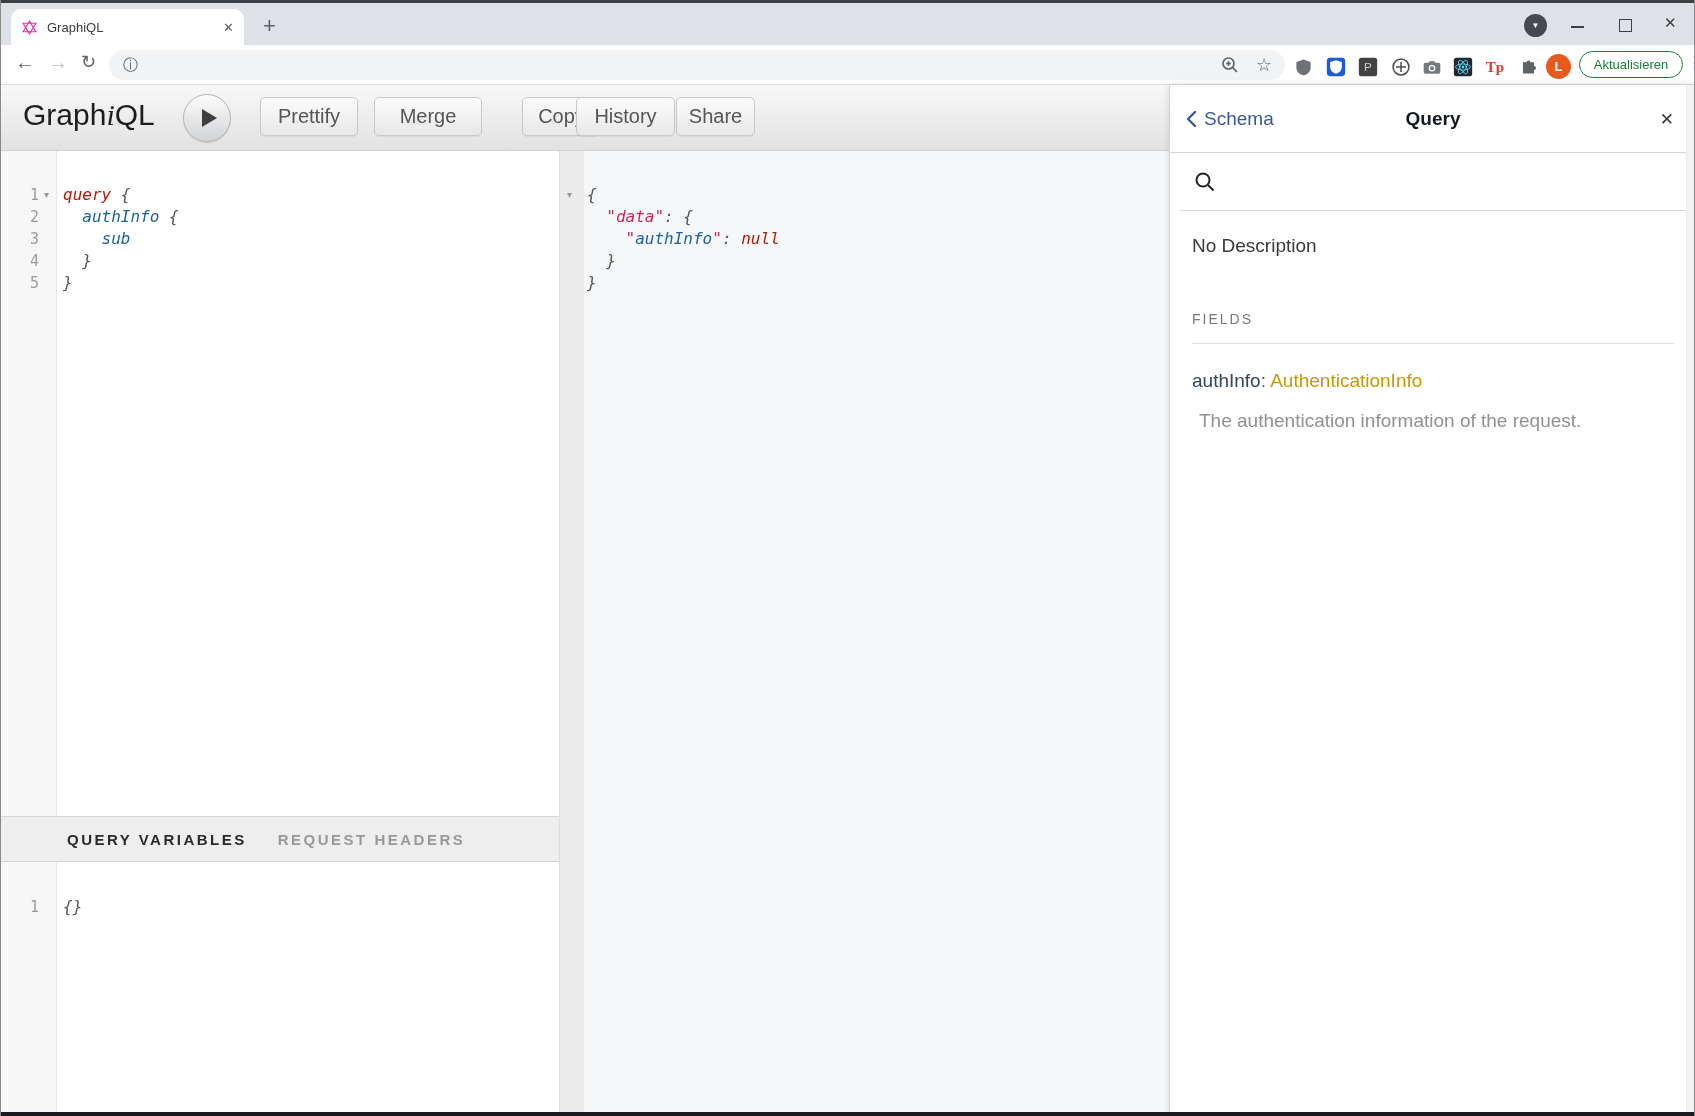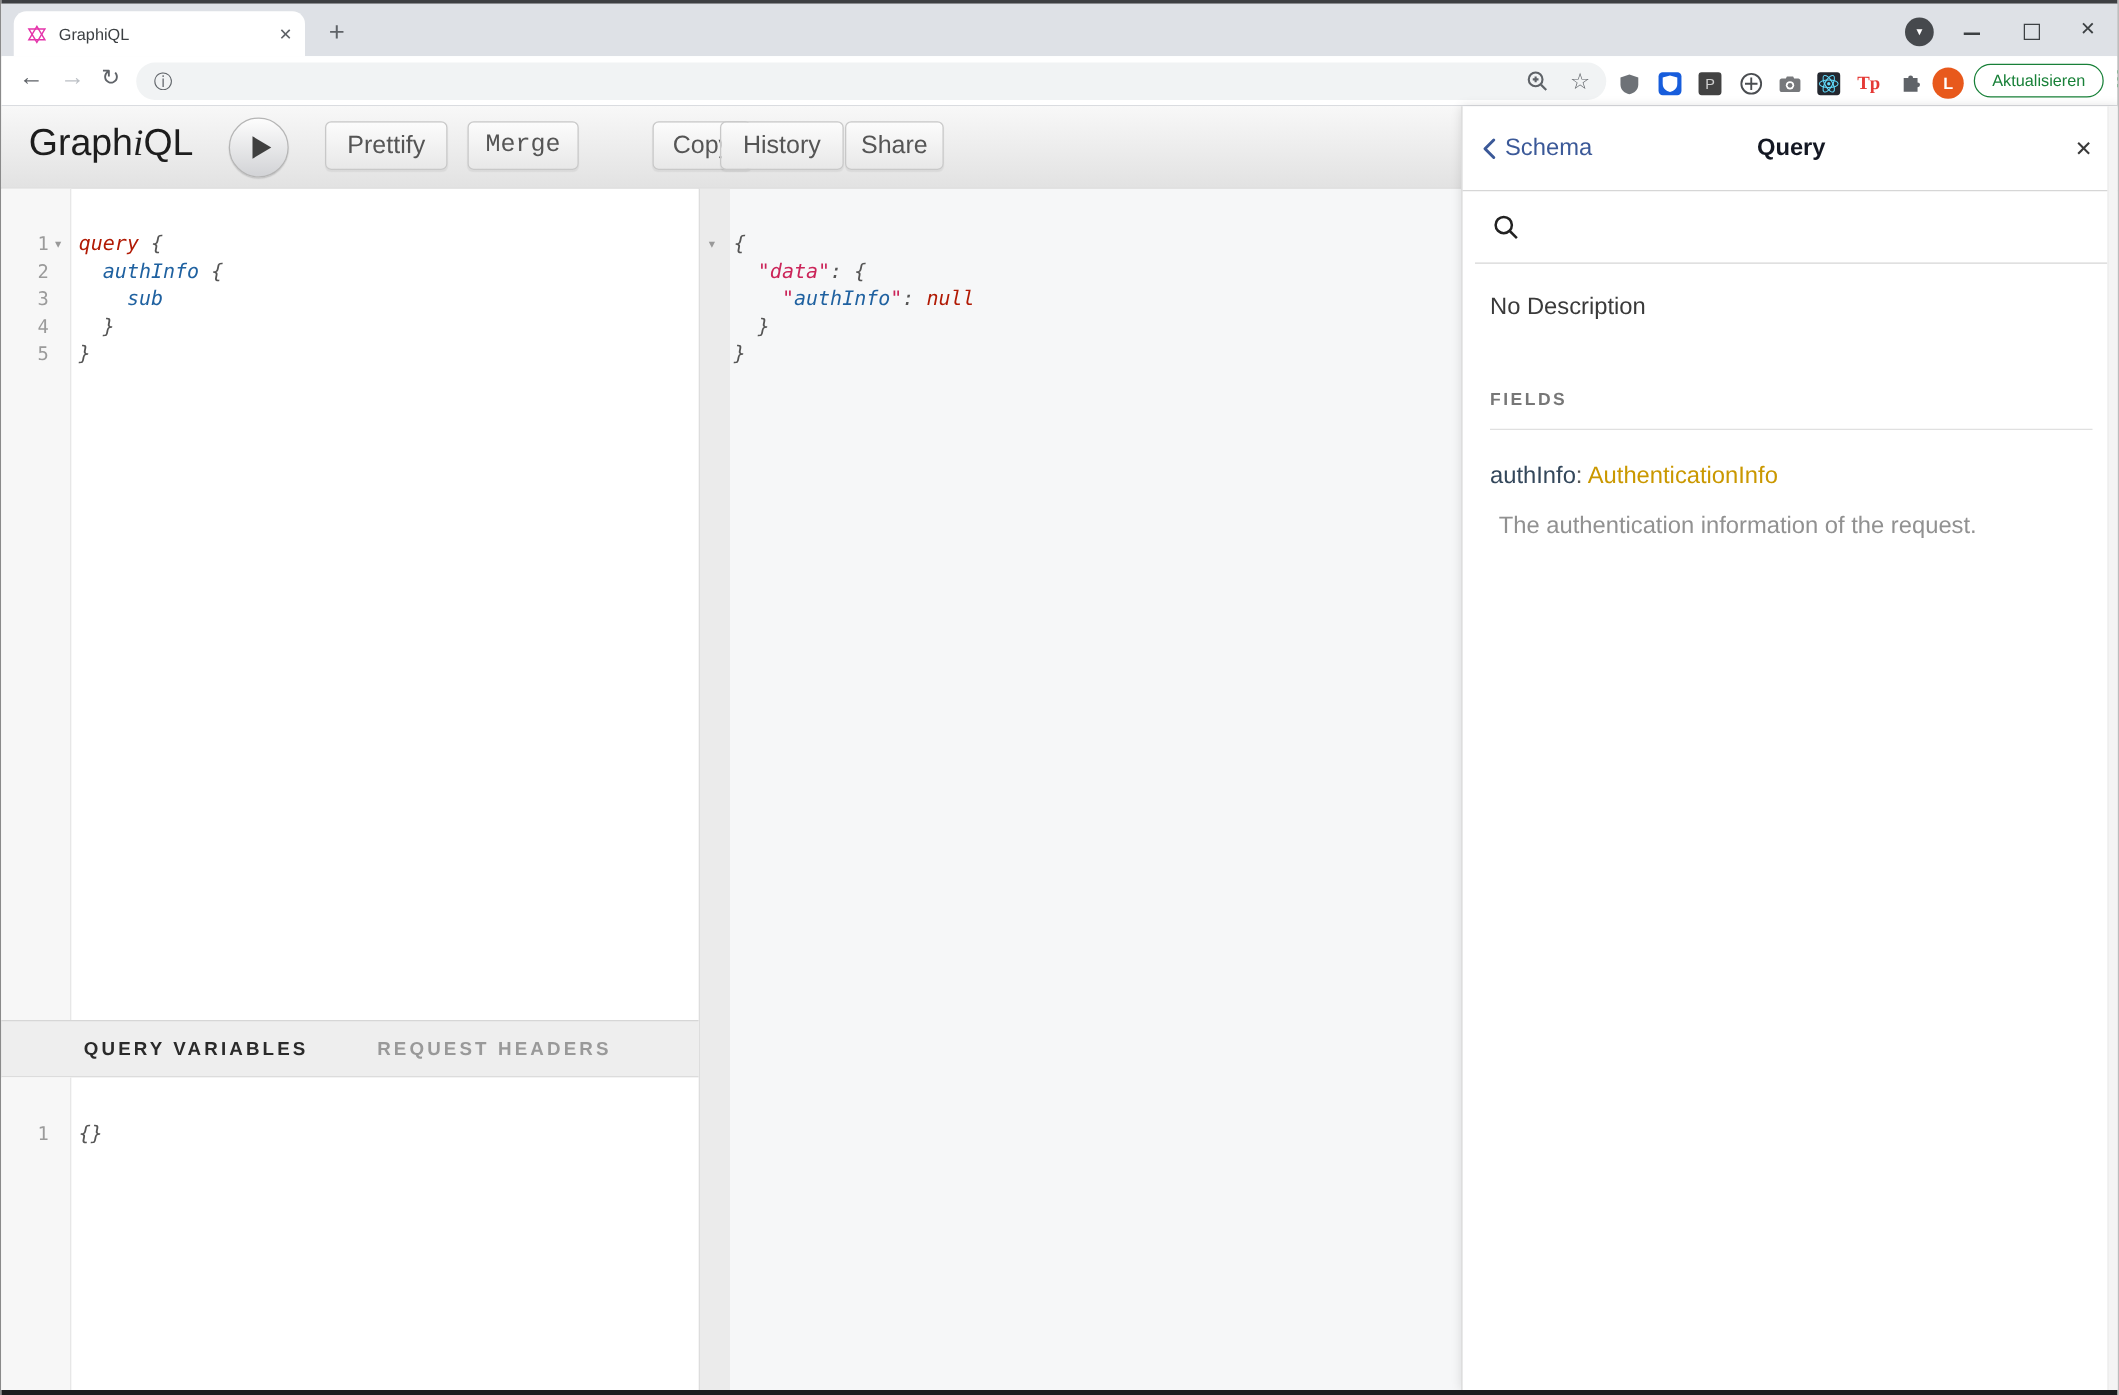--- a/index.html
+++ b/index.html
@@ -56,21 +56,21 @@
   .pane-gutter{position:absolute;left:0;top:0;width:56px;height:100%;background:#f7f7f7;border-right:1px solid #e7e7e7;box-sizing:border-box;}
   .gutter-nums{position:absolute;left:0;top:33px;width:38px;text-align:right;font-size:15px;color:#9b9b9b;}
   .gutter-nums div{height:22px;line-height:22px;}
   .fold-arrow{position:absolute;font-size:10px;color:#999;}
   .q-fold{left:43px;top:38px;}
   .code{position:absolute;left:62px;top:33px;font-size:16px;line-height:22px;white-space:pre;font-style:italic;}
   .tk-kw{color:#B11A04;} .tk-prop{color:#1F61A0;} .tk-punc{color:#555;} .tk-plain{color:#555;}
   .tk-key{color:#CB2459;}
   .vars-bar{position:absolute;left:0;top:816px;width:558px;height:46px;background:#eee;
             border-top:1px solid #d6d6d6;border-bottom:1px solid #d6d6d6;box-sizing:border-box;
-            display:flex;align-items:center;gap:24px;}
+            display:flex;align-items:center;}
   .vars-tab{font-size:15px;font-weight:bold;letter-spacing:2.5px;}
   .vars-tab.active{color:#2a2a2a;margin-left:66px;}
   .vars-tab.inactive{color:#999;margin-left:31px;}
   .vars-editor{position:absolute;left:0;top:862px;width:558px;height:250px;background:#fff;}
   .vars-editor .gutter-nums{top:34px;}
   .vars-editor .code{top:34px;color:#444;}
   .result-pane{position:absolute;left:558px;top:151px;width:610px;height:961px;background:#f6f7f8;
                border-left:1px solid #ddd;box-sizing:border-box;}
   .r-gutter{position:absolute;left:0;top:0;width:24px;height:100%;background:#ebebeb;}
   .r-fold{left:7px;top:38px;}
@@ -84,21 +84,21 @@
   .doc-title{position:absolute;left:0;right:0;text-align:center;font-weight:bold;font-size:19px;color:#141823;}
   .doc-close{position:absolute;right:22px;top:50%;transform:translateY(-50%);font-size:17px;color:#3a3a3a;z-index:2;}
   .doc-search{position:relative;height:58px;display:flex;align-items:center;}
   .doc-search-underline{position:absolute;left:10px;right:10px;bottom:0;border-bottom:1px solid #d6d6d6;}
   .doc-search svg{margin-left:24px;flex:none;}
   .doc-search input{border:none;outline:none;background:transparent;font-size:19px;color:#333;
                     margin-left:10px;width:430px;font-family:"Liberation Sans",sans-serif;}
   .doc-search input::placeholder{color:#9a9a9a;}
   .doc-content{padding:0 22px;}
   .doc-nodesc{margin-top:24px;font-size:19px;color:#3a3a3a;}
-  .doc-section{margin-top:54px;font-size:14px;font-weight:bold;letter-spacing:2px;color:#777;
+  .doc-section{margin-top:54px;font-size:14px;font-weight:normal;letter-spacing:2px;color:#777;
                border-bottom:1px solid #e0e0e0;padding-bottom:16px;}
   .doc-field{margin-top:26px;font-size:19px;}
   .doc-field-name{color:#33475b;}
   .doc-field-colon{color:#555;}
   .doc-field-type{color:#CA9800;}
   .doc-field-desc{margin-top:18px;font-size:19px;color:#919191;padding-left:7px;}
   .doc-scrollbar{position:absolute;right:0;top:0;width:9px;height:100%;background:#f4f4f4;border-left:1px solid #ececec;}
   .bottom-strip{position:absolute;left:0;top:1112px;width:100%;height:4px;background:#1c1c1e;}
 </style>
 </head>
@@ -194,21 +194,21 @@
     <div class="update-pill">Aktualisieren</div>
     <div class="menu-dots">⋮</div>
   </div>
 
   <div class="gql-topbar">
     <div class="gql-logo"><span>Graph</span><em>i</em><span>QL</span></div>
     <div class="exec-btn">
       <div class="exec-tri"></div>
     </div>
     <div class="tb-btn" style="left:259px;width:98px;">Prettify</div>
-    <div class="tb-btn" style="left:373px;width:89px;font-family:Liberation Mono, monospace;">Merge</div>
+    <div class="tb-btn" style="left:373px;width:108px;">Merge</div>
     <div class="tb-btn" style="left:481px;width:79px;margin-left:40px;">Copy</div>
     <div class="tb-btn" style="left:575px;width:99px;">History</div>
     <div class="tb-btn" style="left:675px;width:79px;">Share</div>
   </div>
 
   <div class="query-pane">
     <div class="pane-gutter">
       <div class="gutter-nums">
           <div>1</div>
           <div>2</div>

